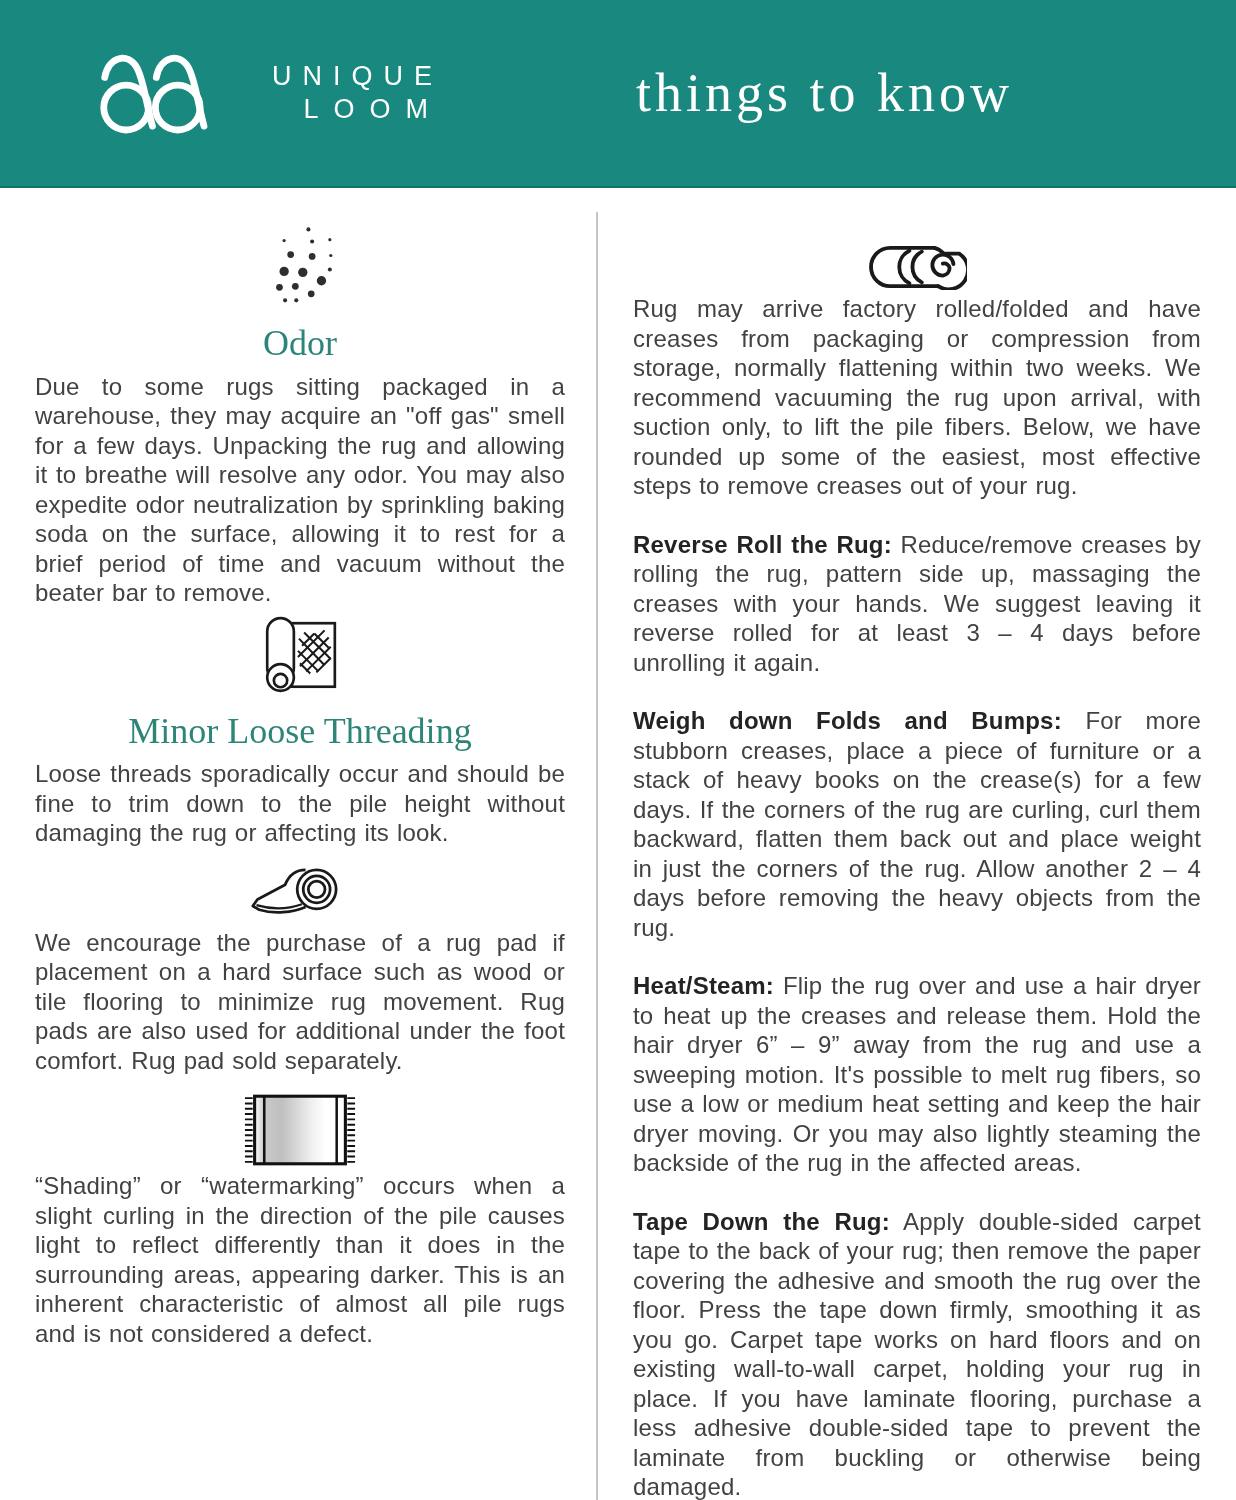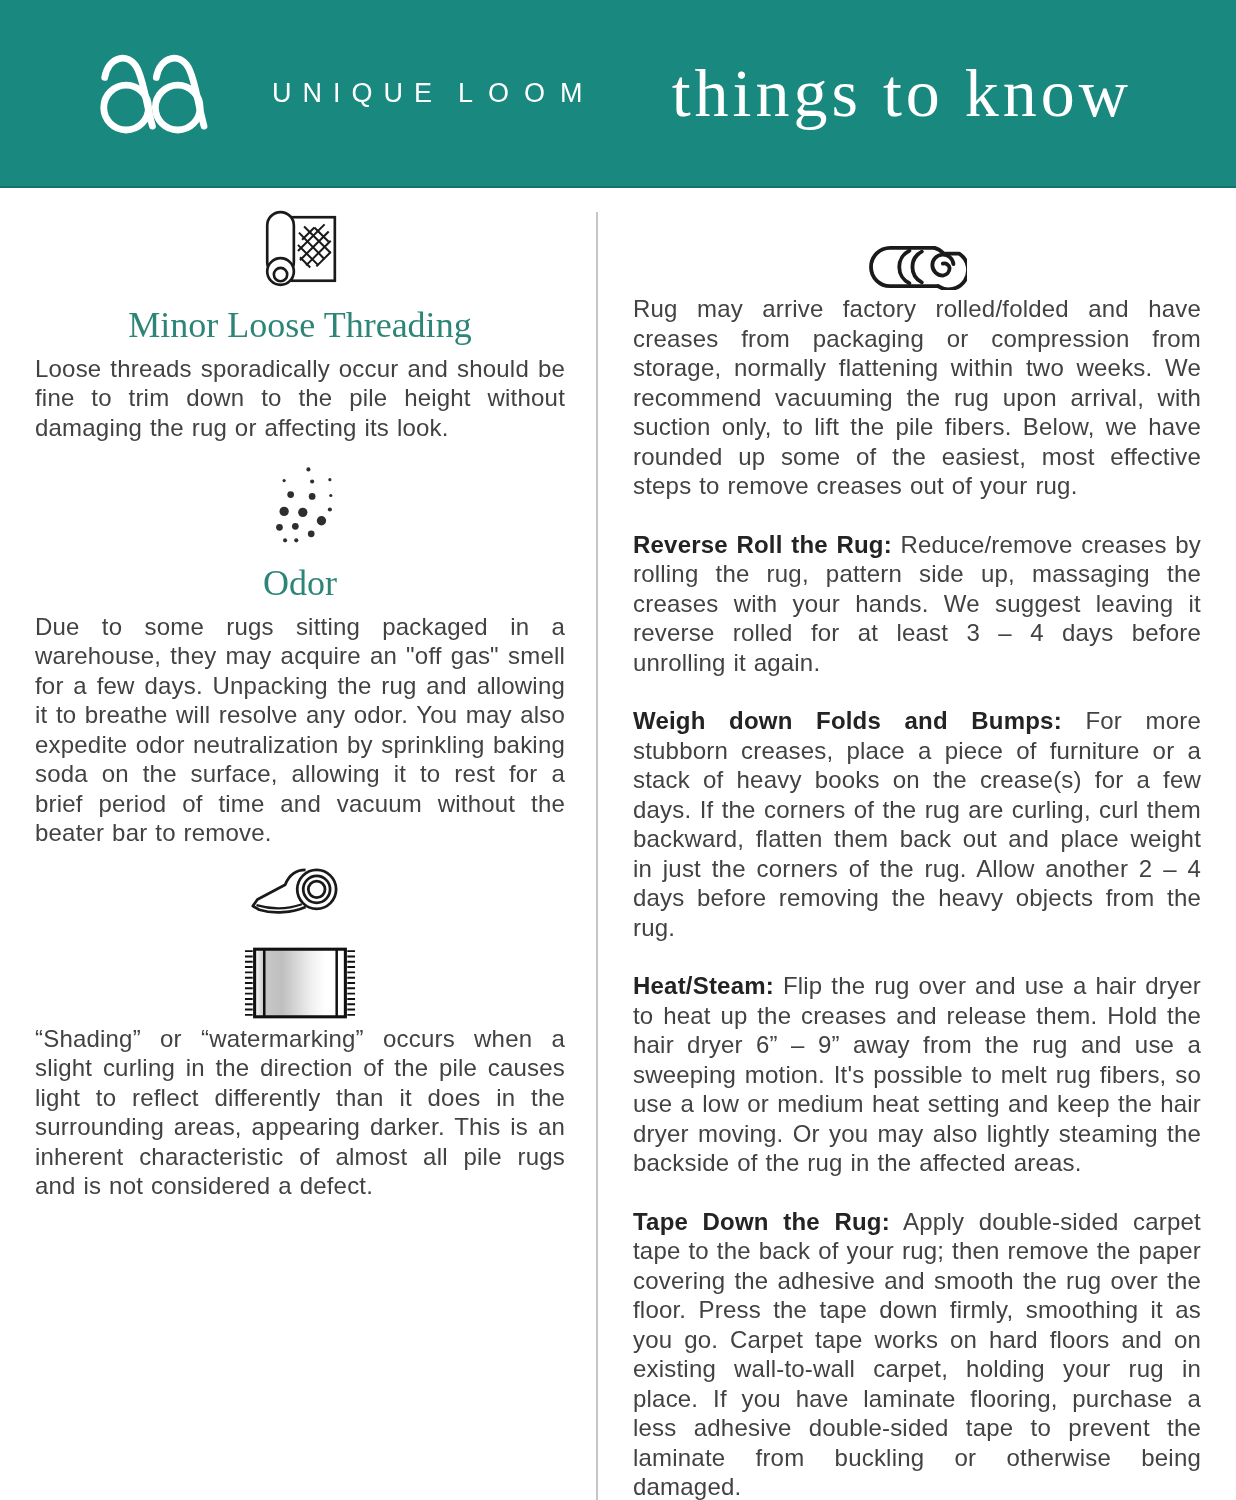--- a/index.html
+++ b/index.html
@@ -2,26 +2,26 @@
 <html><head>
 <meta charset="utf-8">
 <style>
   html,body{margin:0;padding:0;background:#ffffff;}
   .page{position:relative;width:1236px;height:1500px;background:#ffffff;overflow:hidden;
         font-family:"Liberation Sans", sans-serif;color:#424242;}
   
   .banner{height:188px;background:#19897f;border-bottom:2px solid #0f756b;
           display:flex;align-items:center;box-sizing:border-box;}
   .logo-wrap{display:flex;align-items:center;margin-left:95px;gap:20px;}
-  .brand-text{display:flex;flex-direction:row;align-items:flex-end;color:#ffffff;
+  .brand-text{display:flex;flex-direction:column;align-items:flex-end;color:#ffffff;
               font-size:27px;line-height:1.22;font-weight:400;}
   .brand-line1{letter-spacing:11px;text-indent:11px;}
   .brand-line2{letter-spacing:15px;text-indent:15px;}
   .banner-title{flex:1;text-align:center;color:#ffffff;
-                font-family:"Liberation Serif", serif;font-size:68px;font-weight:400;
+                font-family:"Liberation Serif", serif;font-size:54px;font-weight:400;
                 letter-spacing:4px;padding-right:30px;line-height:1;}
   
   .content{display:flex;align-items:stretch;height:1310px;padding:14px 35px 0 35px;box-sizing:content-box;}
   .col-left{width:530px;flex:none;}
   .divider{width:2px;background:#c6c6c6;margin:10px 35px 0 31px;flex:none;}
   .col-right{flex:1;min-width:0;}
   .sec{text-align:center;}
   .sec-icon{display:inline-block;}
   h2,h3{font-family:"Liberation Serif", serif;color:#2d8578;font-weight:400;
         font-size:36px;line-height:1.1;margin:10px 0 8px;text-align:center;}
@@ -58,37 +58,20 @@
       </div>
     </div>
     <div class="banner-title">things to know</div>
   </header>
 
   <main class="content">
 
     <section class="col-left">
 
       <div class="sec">
-        <svg class="sec-icon mt-icon2" width="80" height="84" viewBox="0 0 76 82" aria-hidden="true">
-          <g class="icon-stroke" stroke-width="2.6">
-            <rect x="30" y="9" width="42" height="62" fill="#ffffff"></rect>
-            <g stroke-width="2">
-              <path d="M40,31 L52,19 M36,42 L62,16 M38,51 L66,23 M44,56 L68,32 M54,57 L68,43"></path>
-              <path d="M52,19 L66,33 M42,18 L68,44 M37,24 L62,50 M36,36 L56,56 M38,48 L48,58"></path>
-            </g>
-            <rect x="6" y="4" width="26" height="62" rx="13" fill="#ffffff"></rect>
-            <circle cx="19" cy="62" r="13" fill="#ffffff"></circle>
-            <circle cx="19" cy="65" r="6.5" fill="#ffffff"></circle>
-          </g>
-        </svg>
-        <h3>Minor Loose Threading</h3>
-        <p class="body-txt">Loose threads sporadically occur and should be fine to trim down to the pile height without damaging the rug or affecting its look.</p>
-      </div>
-
-      <div class="sec">
         <svg class="sec-icon mt-icon1" width="112" height="94" viewBox="0 0 120 100" aria-hidden="true">
           <g fill="#2e2e2e">
             <circle cx="69" cy="14" r="2.2"></circle>
               <circle cx="43" cy="26" r="1.7"></circle>
             <circle cx="73" cy="27" r="2.2"></circle>
               <circle cx="92" cy="25" r="1.7"></circle>
             <circle cx="50" cy="41" r="3.6"></circle>
               <circle cx="73" cy="43" r="3.6"></circle>
             <circle cx="93" cy="42" r="1.7"></circle>
               <circle cx="43" cy="59" r="5"></circle>
@@ -100,29 +83,47 @@
               <circle cx="72" cy="83" r="3.6"></circle>
             <circle cx="44" cy="90" r="2.2"></circle>
               <circle cx="56" cy="90" r="2.2"></circle>
           </g>
         </svg>
         <h3>Odor</h3>
         <p class="body-txt">Due to some rugs sitting packaged in a warehouse, they may acquire an "off gas" smell for a few days. Unpacking the rug and allowing it to breathe will resolve any odor. You may also expedite odor neutralization by sprinkling baking soda on the surface, allowing it to rest for a brief period of time and vacuum without the beater bar to remove.</p>
       </div>
 
       <div class="sec">
+        <svg class="sec-icon mt-icon2" width="80" height="84" viewBox="0 0 76 82" aria-hidden="true">
+          <g class="icon-stroke" stroke-width="2.6">
+            <rect x="30" y="9" width="42" height="62" fill="#ffffff"></rect>
+            <g stroke-width="2">
+              <path d="M40,31 L52,19 M36,42 L62,16 M38,51 L66,23 M44,56 L68,32 M54,57 L68,43"></path>
+              <path d="M52,19 L66,33 M42,18 L68,44 M37,24 L62,50 M36,36 L56,56 M38,48 L48,58"></path>
+            </g>
+            <rect x="6" y="4" width="26" height="62" rx="13" fill="#ffffff"></rect>
+            <circle cx="19" cy="62" r="13" fill="#ffffff"></circle>
+            <circle cx="19" cy="65" r="6.5" fill="#ffffff"></circle>
+          </g>
+        </svg>
+        <h3>Minor Loose Threading</h3>
+        <p class="body-txt">Loose threads sporadically occur and should be fine to trim down to the pile height without damaging the rug or affecting its look.</p>
+      </div>
+
+      <div class="sec">
         <svg class="sec-icon mt-icon3" width="100" height="60" viewBox="0 0 108 64" aria-hidden="true">
           <g class="icon-stroke" stroke-width="3" stroke-linejoin="round">
             <path d="M60,6 C49,6 42,12 38,22 L8,38 L3,45 L10,49 C26,54 46,52 60,46" fill="#ffffff"></path>
             <path d="M7,44 C24,49 42,48 56,43" stroke-width="2.4"></path>
             <circle cx="72" cy="27" r="21" fill="#ffffff"></circle>
             <circle cx="72" cy="27" r="14.5"></circle>
             <circle cx="72" cy="27" r="9"></circle>
           </g>
         </svg>
+        <p class="body-txt">We encourage the purchase of a rug pad if placement on a hard surface such as wood or tile flooring to minimize rug movement. Rug pads are also used for additional under the foot comfort. Rug pad sold separately.</p>
       </div>
 
       <div class="sec">
         <svg class="sec-icon mt-icon4" width="112" height="74" viewBox="0 0 116 76" aria-hidden="true">
           <defs>
             <linearGradient id="shadegrad" x1="0" y1="0" x2="1" y2="0">
               <stop offset="0" stop-color="#ffffff"></stop>
               <stop offset="0.10" stop-color="#c9c9c9"></stop>
               <stop offset="0.30" stop-color="#bfbfbf"></stop>
               <stop offset="0.62" stop-color="#efefef"></stop>

